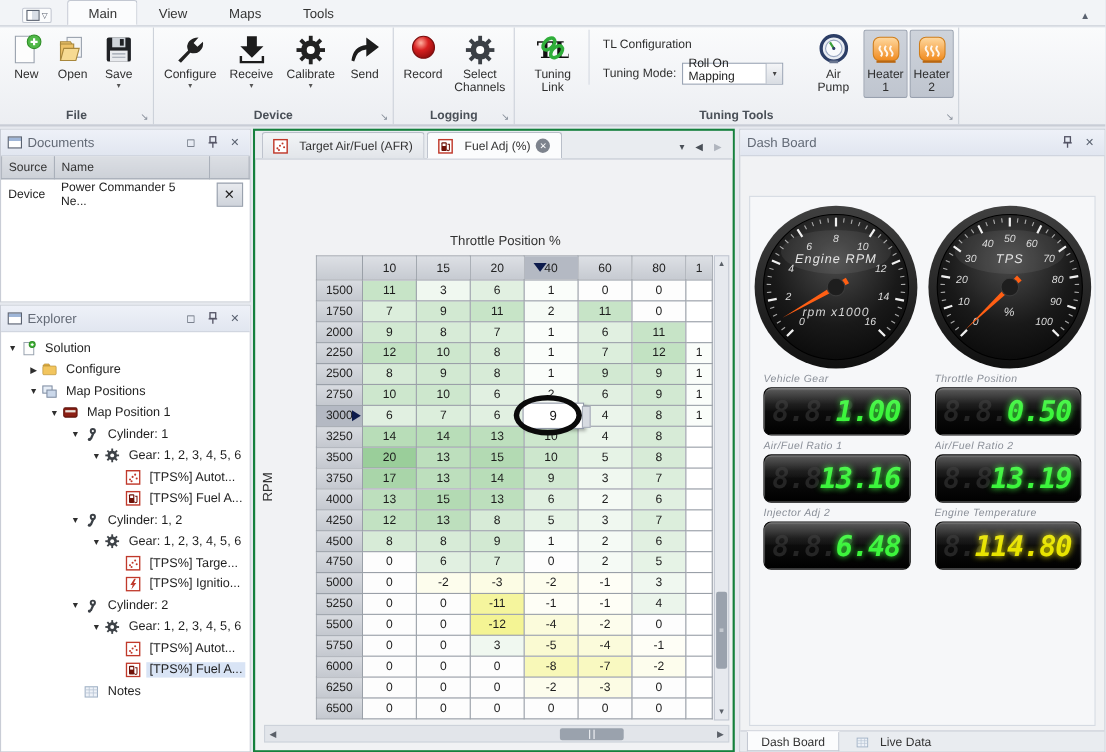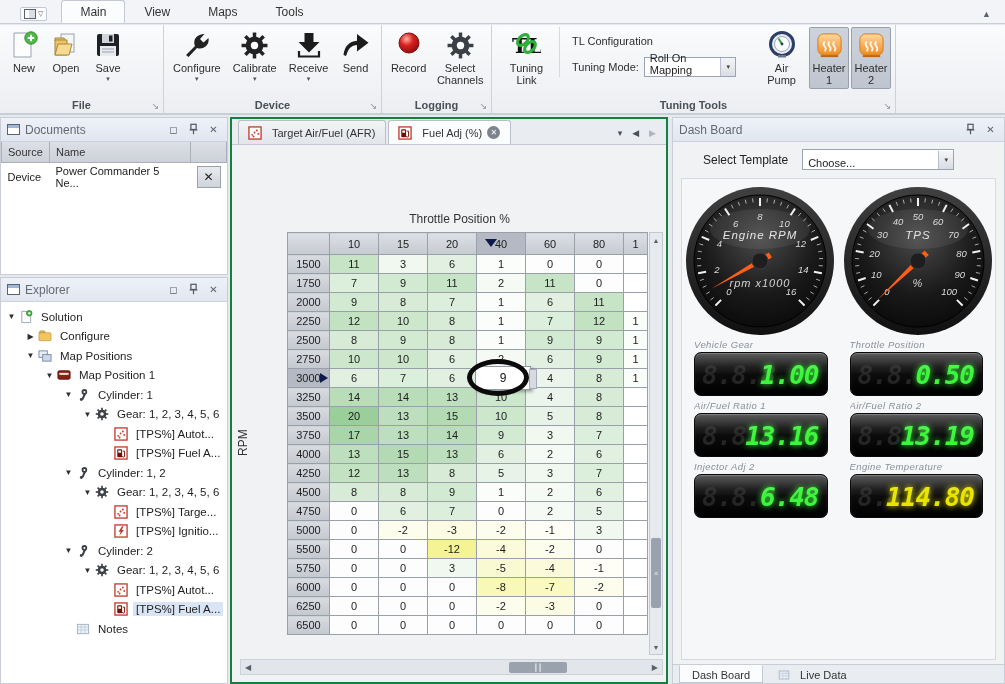--- a/index.html
+++ b/index.html
@@ -123,21 +123,21 @@
       <span class="qa-arrow">▽</span>
     </div>
     <div class="wtab active">Main</div>
     <div class="wtab">View</div>
     <div class="wtab">Maps</div>
     <div class="wtab">Tools</div>
     <span class="ribbon-collapse">▲</span>
   </div>
 
   <div id="ribbon">
-    <div class="rgroup" style="width:164px">
+    <div class="rgroup" style="width:140px">
       <div class="rbody">
         <div class="rbtn">
           <span class="ricon">
             <svg viewBox="0 0 30 30" width="30" height="30">
                 <path d="M5 3 h13 l4 4 v20 h-17z" fill="#fdfdfd" stroke="#9aa2ae"></path>
                 <path d="M18 3 l4 4 h-4z" fill="#d9dee6" stroke="#9aa2ae"></path>
                 <circle cx="22" cy="8" r="6.2" fill="#50b848" stroke="#2f8f27"></circle>
                 <path d="M22 4.8 v6.4 M18.8 8 h6.4" stroke="#fff" stroke-width="2"></path>
               </svg>
           </span>
@@ -176,44 +176,44 @@
 
     <div class="rgroup" style="width:218px">
       <div class="rbody">
         <div class="rbtn">
           <span class="ricon">
             <svg viewBox="0 0 30 30" width="30" height="30">
                 <path d="M4 25 L13 16 Q11 11 14 7.5 Q17 4 22.5 4 L18 9 L21.5 12.5 L26.5 8 Q27.5 13 23.5 16.5 Q20 19.5 15 18 L6.5 27 Z" fill="#222"></path>
               </svg>
           </span>
           <span class="rlabel">Configure</span>
+          <span class="dd">▾</span>
+        </div>
+        <div class="rbtn">
+          <span class="ricon">
+            <svg viewBox="0 0 30 30" width="30" height="30">
+                <polygon points="10.5,3 19.5,3 19.5,12 25.5,12 15,22.5 4.5,12 10.5,12" fill="#1c1c1c"></polygon>
+                <path d="M5 21 v5.5 h20 v-5.5" fill="none" stroke="#1c1c1c" stroke-width="2.2"></path>
+              </svg>
+          </span>
+          <span class="rlabel">Receive</span>
           <span class="dd">▾</span>
         </div>
         <div class="rbtn">
           <span class="ricon gear30">
               <svg viewBox="0 0 15 15" width="29" height="29">
                 <circle cx="7.5" cy="7.5" r="4.6" fill="#222"></circle>
                 <rect x="6.6" y="0.8" width="1.8" height="13.4" fill="#222" transform="rotate(0 7.5 7.5)"></rect>
                 <rect x="6.6" y="0.8" width="1.8" height="13.4" fill="#222" transform="rotate(45 7.5 7.5)"></rect>
                 <rect x="6.6" y="0.8" width="1.8" height="13.4" fill="#222" transform="rotate(90 7.5 7.5)"></rect>
                 <rect x="6.6" y="0.8" width="1.8" height="13.4" fill="#222" transform="rotate(135 7.5 7.5)"></rect>
                 <circle cx="7.5" cy="7.5" r="1.9" fill="#fff"></circle>
               </svg>
             </span>
           <span class="rlabel">Calibrate</span>
-          <span class="dd">▾</span>
-        </div>
-        <div class="rbtn">
-          <span class="ricon">
-            <svg viewBox="0 0 30 30" width="30" height="30">
-                <polygon points="10.5,3 19.5,3 19.5,12 25.5,12 15,22.5 4.5,12 10.5,12" fill="#1c1c1c"></polygon>
-                <path d="M5 21 v5.5 h20 v-5.5" fill="none" stroke="#1c1c1c" stroke-width="2.2"></path>
-              </svg>
-          </span>
-          <span class="rlabel">Receive</span>
           <span class="dd">▾</span>
         </div>
         <div class="rbtn">
           <span class="ricon">
             <svg viewBox="0 0 30 30" width="30" height="30">
                 <path d="M3.5 25 Q5 12 17 10.8 L17 4 L28.5 12.8 L17 21.5 L17 15 Q8.5 15.3 6 26 Z" fill="#1c1c1c"></path>
               </svg>
           </span>
           <span class="rlabel">Send</span>
         </div>
@@ -804,20 +804,30 @@
                 <th>5000</th>
                 <td style="background: rgb(253, 253, 253);">0</td>
                 <td style="background: rgb(253, 253, 237);">-2</td>
                 <td style="background: rgb(252, 252, 228);">-3</td>
                 <td style="background: rgb(253, 253, 237);">-2</td>
                 <td style="background: rgb(254, 254, 246);">-1</td>
                 <td style="background: rgb(240, 248, 240);">3</td>
                 <td style="background: rgb(255, 255, 255);"></td>
               </tr>
               <tr>
+                <th>5250</th>
+                <td style="background: rgb(253, 253, 253);">0</td>
+                <td style="background: rgb(253, 253, 253);">0</td>
+                <td style="background: rgb(245, 245, 157);">-11</td>
+                <td style="background: rgb(254, 254, 246);">-1</td>
+                <td style="background: rgb(254, 254, 246);">-1</td>
+                <td style="background: rgb(235, 245, 235);">4</td>
+                <td style="background: rgb(255, 255, 255);"></td>
+              </tr>
+              <tr>
                 <th>5500</th>
                 <td style="background: rgb(253, 253, 253);">0</td>
                 <td style="background: rgb(253, 253, 253);">0</td>
                 <td style="background: rgb(244, 244, 148);">-12</td>
                 <td style="background: rgb(251, 251, 219);">-4</td>
                 <td style="background: rgb(253, 253, 237);">-2</td>
                 <td style="background: rgb(253, 253, 253);">0</td>
                 <td style="background: rgb(255, 255, 255);"></td>
               </tr>
               <tr>
@@ -883,27 +893,20 @@
         <span>Dash Board</span>
         <span class="pt-spacer"></span>
         <span class="pt-btn">
           <svg viewBox="0 0 15 15" width="13" height="13">
               <rect x="4.5" y="1.5" width="6" height="6" fill="none" stroke="#556" stroke-width="1.4"></rect>
               <line x1="7.5" y1="8" x2="7.5" y2="13" stroke="#556" stroke-width="1.4"></line>
               <line x1="3" y1="8" x2="12" y2="8" stroke="#556" stroke-width="1.2"></line>
             </svg>
         </span>
         <span class="pt-btn">✕</span>
-      </div>
-      <div class="template-row">
-        <span class="tlabel2">Select Template</span>
-        <div class="select">
-          <span class="selval">Choose...</span>
-          <span class="selbtn">▾</span>
-        </div>
       </div>
       <div class="dash-card">
         <div id="gauges">
             <svg width="152" height="152" viewBox="0 0 152 152">
               <defs>
                 <radialGradient id="face-engine-rpm" cx="50%" cy="32%" r="80%">
                   <stop offset="0%" stop-color="#4a4a4a"></stop>
                   <stop offset="55%" stop-color="#191919"></stop>
                   <stop offset="100%" stop-color="#050505"></stop>
                 </radialGradient>

